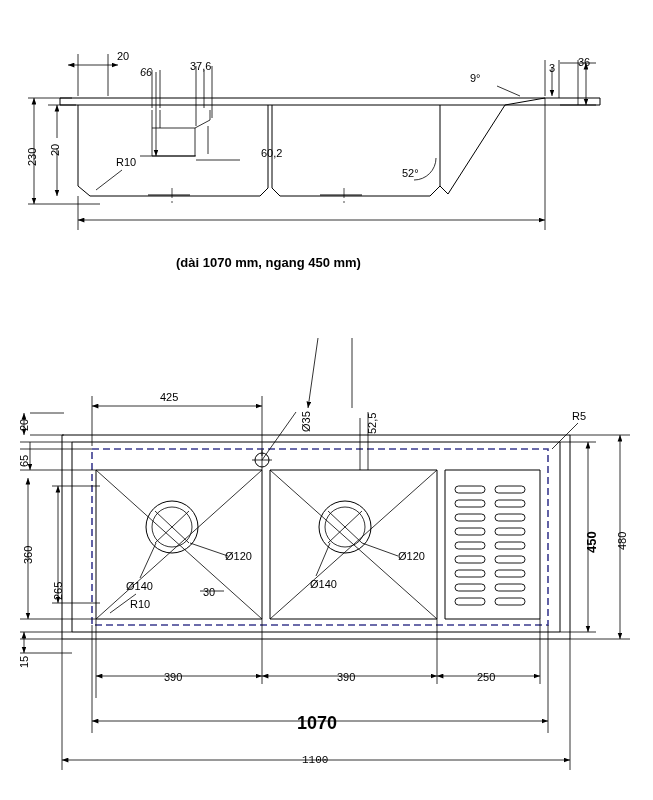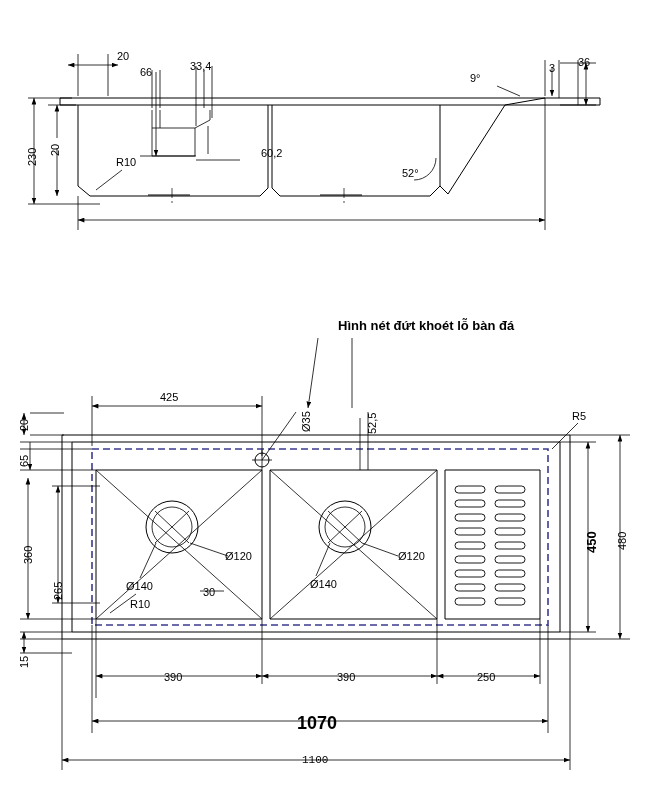--- a/index.html
+++ b/index.html
@@ -209,33 +209,33 @@
 
     <path class="thin" d="M190,535 L228,548"></path>
     <path class="thin" d="M156,535 L140,570"></path>
     <path class="thin" d="M110,605 L136,586"></path>
     <path class="thin" d="M362,535 L398,548"></path>
     <path class="thin" d="M330,535 L316,568"></path>
     <path class="thin" d="M200,583 L224,583"></path>
   </svg>
 
   <div class="lbl" style="left:117px;top:42px;">20</div>
-  <div class="lbl" style="left:140px;top:58px;">66</div>
-  <div class="lbl" style="left:190px;top:52px;">33,4</div>
+  <div class="lbl" style="left:140px;top:58px;font-style:italic;">66</div>
+  <div class="lbl" style="left:190px;top:52px;">37,6</div>
   <div class="lbl" style="left:470px;top:64px;">9°</div>
   <div class="lbl" style="left:549px;top:54px;">3</div>
   <div class="lbl" style="left:578px;top:48px;">36</div>
   <div class="lbl rot" style="left:26px;top:158px;">230</div>
   <div class="lbl rot" style="left:49px;top:148px;">20</div>
   <div class="lbl" style="left:116px;top:148px;">R10</div>
   <div class="lbl" style="left:213px;top:139px;padding-left:48px;">60,2</div>
   <div class="lbl" style="left:402px;top:159px;">52°</div>
 
-
-  <div class="title" style="left:338px;top:310px;">Hình nét đứt khoét lỗ bàn đá</div>
+  <div class="title" style="left:176px;top:247px;">(dài 1070 mm, ngang 450 mm)</div>
+
 
   <div class="lbl rot" style="left:18px;top:423px;">20</div>
   <div class="lbl" style="left:160px;top:383px;text-align:right;">425</div>
   <div class="lbl rot" style="left:300px;top:424px;">Ø35</div>
   <div class="lbl rot" style="left:366px;top:426px;">52,5</div>
   <div class="lbl" style="left:572px;top:402px;">R5</div>
   <div class="lbl rot" style="left:18px;top:459px;">65</div>
   <div class="lbl rot" style="left:22px;top:556px;">360</div>
   <div class="lbl rot" style="left:52px;top:592px;">265</div>
   <div class="lbl rot" style="left:18px;top:660px;">15</div>

